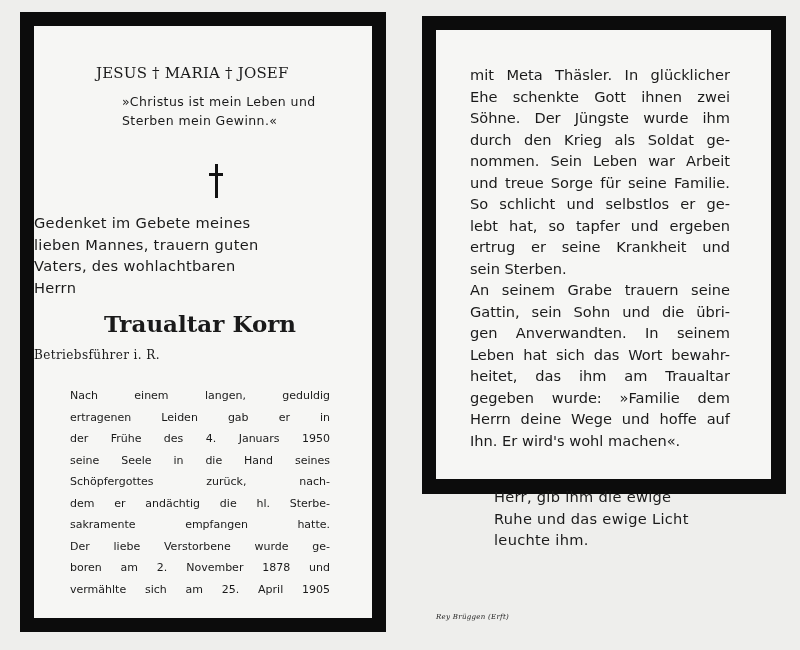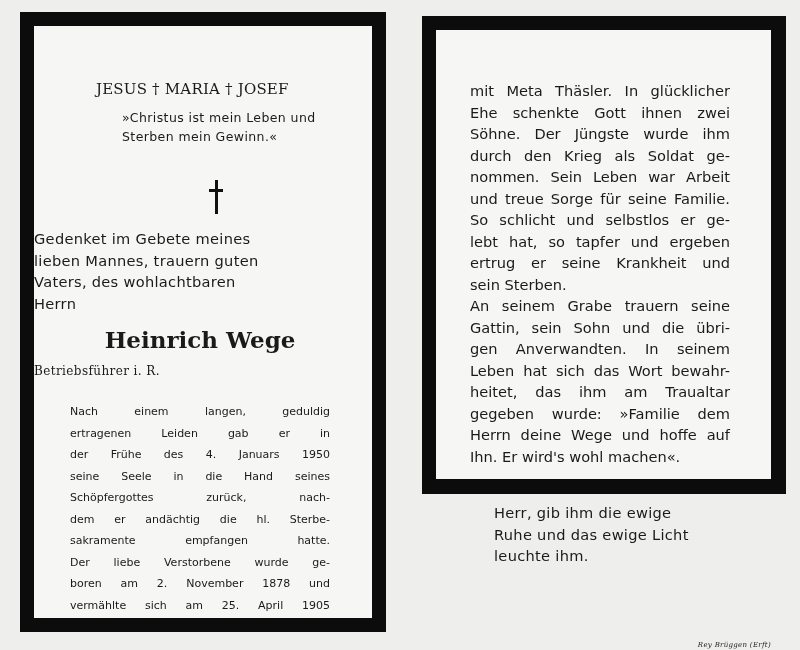--- a/index.html
+++ b/index.html
@@ -13,21 +13,21 @@
     position:absolute; background:#0c0c0c;
   }
   .card-inner {
     position:absolute; background:#f6f6f4;
   }
   #card-left { left:20px; top:12px; width:366px; height:620px; }
   #card-left .card-inner { left:14px; top:14px; right:14px; bottom:14px; }
   #card-right { left:422px; top:16px; width:364px; height:478px; }
   #card-right .card-inner { left:14px; top:14px; right:15px; bottom:15px; }
 
-  .abs { position:absolute; white-space:nowrap;margin-top:16px; }
+  .abs { position:absolute; white-space:nowrap; }
   .invocation {
     left:62px; top:38px; width:240px; font-family:"DejaVu Serif", serif;
     font-size:15px; letter-spacing:0.2px;
   }
   .quote {
     left:88px; top:66px; font-size:12.5px; line-height:19px; letter-spacing:0.4px;
   }
   .cross {
     left:174px; top:138px; width:16px; height:34px;
   }
@@ -54,21 +54,21 @@
   .line.last { text-align-last:left; }
 
   .body-right {
     left:34px; top:34px; width:260px;
     font-size:14.6px; line-height:21.7px; white-space:normal;
   }
   .prayer {
     left:58px; top:456px; font-size:14.6px; line-height:21.5px; letter-spacing:0.3px;
   }
   .printer {
-    left:0; width:335px; top:595px; text-align:right;
+    left:0; width:335px; top:583px; text-align:left;
     font-family:"DejaVu Serif", serif; font-style:italic; font-size:7px; letter-spacing:0.3px;
   }
 </style>
 </head>
 <body>
 
 <div class="card" id="card-left">
   <div class="card-inner">
     <div class="abs invocation">JESUS † MARIA † JOSEF</div>
     <div class="abs quote">
@@ -78,21 +78,21 @@
     <div class="abs cross">
       <div class="v"></div>
         <div class="h"></div>
     </div>
     <div class="abs memorial">
       <div>Gedenket im Gebete meines</div>
       <div>lieben Mannes, trauern guten</div>
       <div>Vaters, des wohlachtbaren</div>
       <div>Herrn</div>
     </div>
-    <div class="abs name">Heinrich Wege</div>
+    <div class="abs name">Traualtar Korn</div>
     <div class="abs title">Betriebsführer i. R.</div>
     <div class="abs body-left">
       <span class="line">Nach einem langen, geduldig</span>
       <span class="line">ertragenen Leiden gab er in</span>
       <span class="line">der Frühe des 4. Januars 1950</span>
       <span class="line">seine Seele in die Hand seines</span>
       <span class="line">Schöpfergottes zurück, nach-</span>
       <span class="line">dem er andächtig die hl. Sterbe-</span>
       <span class="line">sakramente empfangen hatte.</span>
       <span class="line">Der liebe Verstorbene wurde ge-</span>

